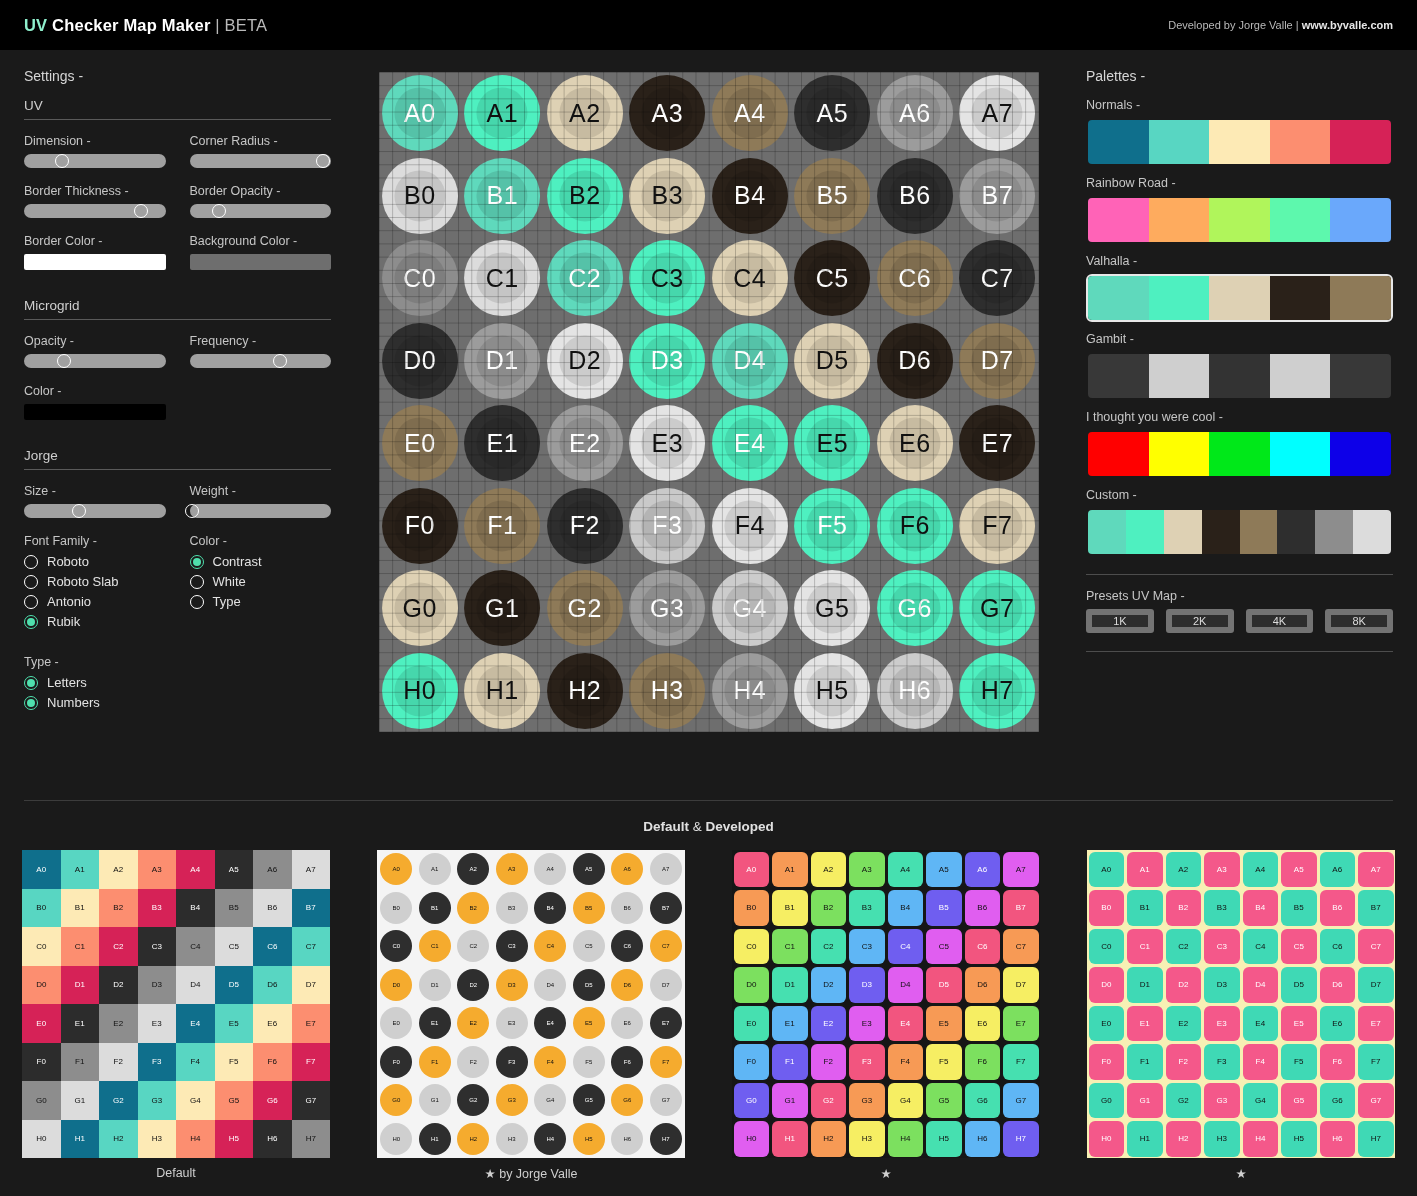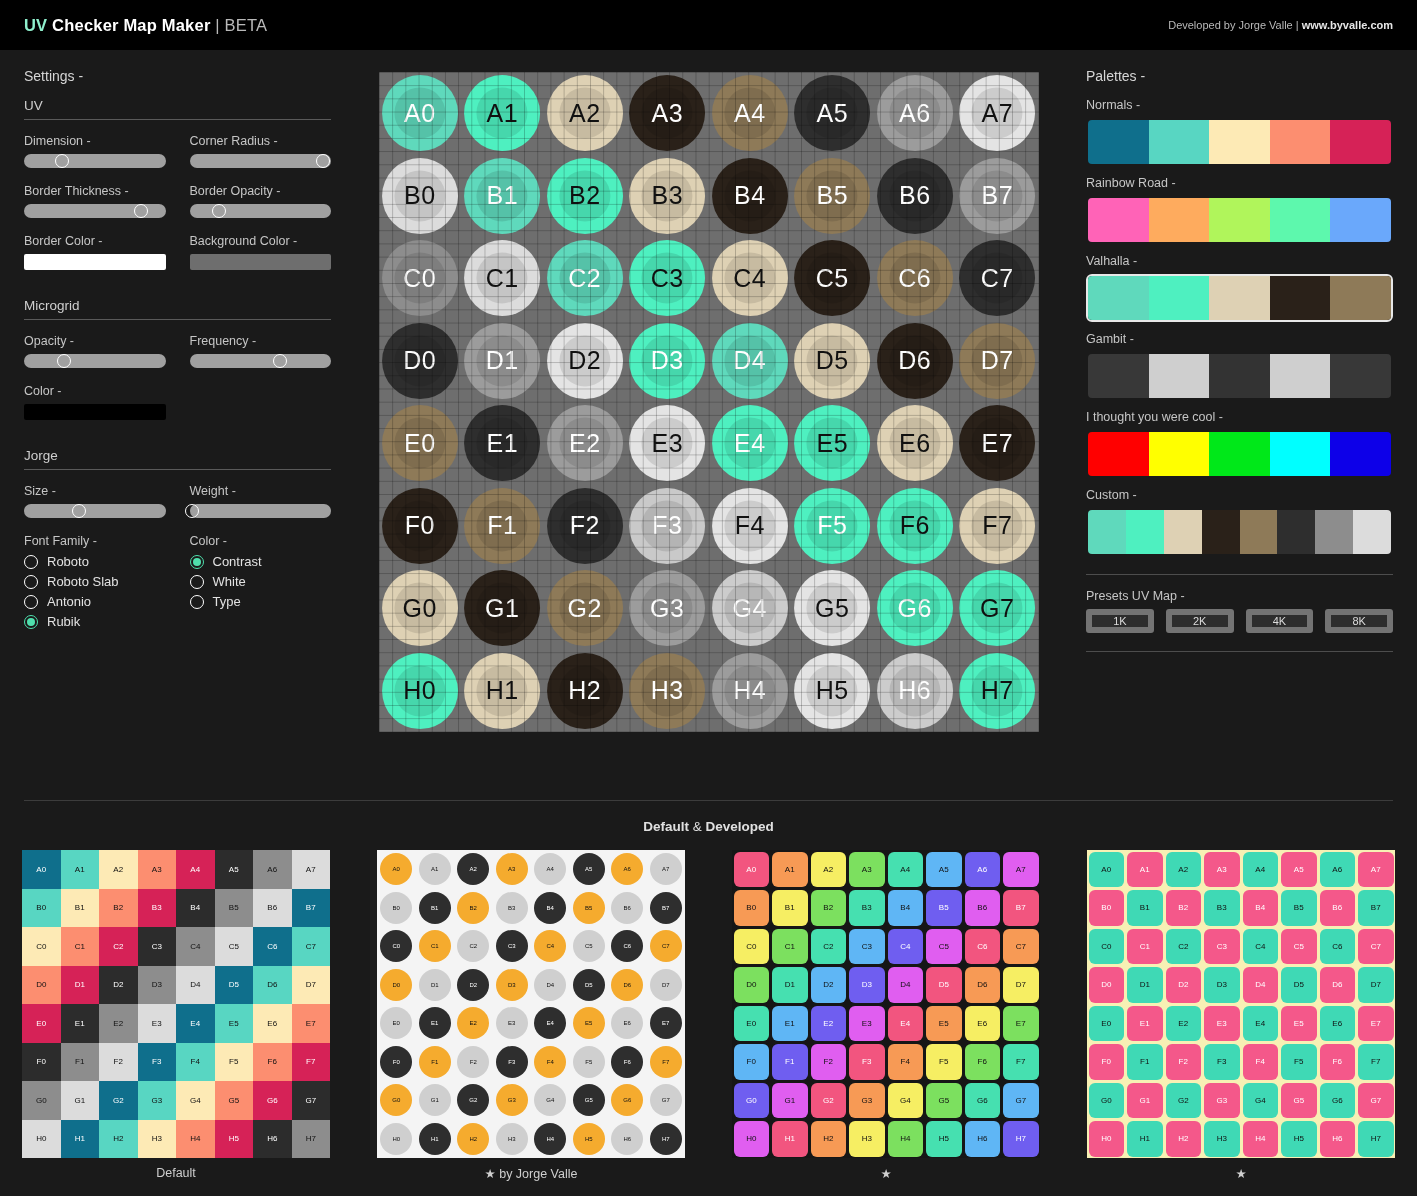--- a/index.html
+++ b/index.html
@@ -260,20 +260,33 @@
             </div>
             <div class="radio">
               <span class="dot"></span>
               <span>Type</span>
             </div>
           </div>
       </div>
     </div>
 
     <div style="height:10px"></div>
+    <div class="ctl">
+      <span class="lbl">Type -</span>
+      <div class="radio-col" id="type-radios">
+          <div class="radio">
+            <span class="dot on"></span>
+            <span>Letters</span>
+          </div>
+          <div class="radio">
+            <span class="dot on"></span>
+            <span>Numbers</span>
+          </div>
+        </div>
+    </div>
   </div>
 
   <div class="col-mid">
     <div class="uvcanvas" id="uv-canvas">
       <div class="cell">
           <div class="outer" style="background:#5fd9bc"></div>
           <div class="inner"></div>
           <div class="lab" style="color:#ffffff">A0</div>
         </div>
         <div class="cell">

